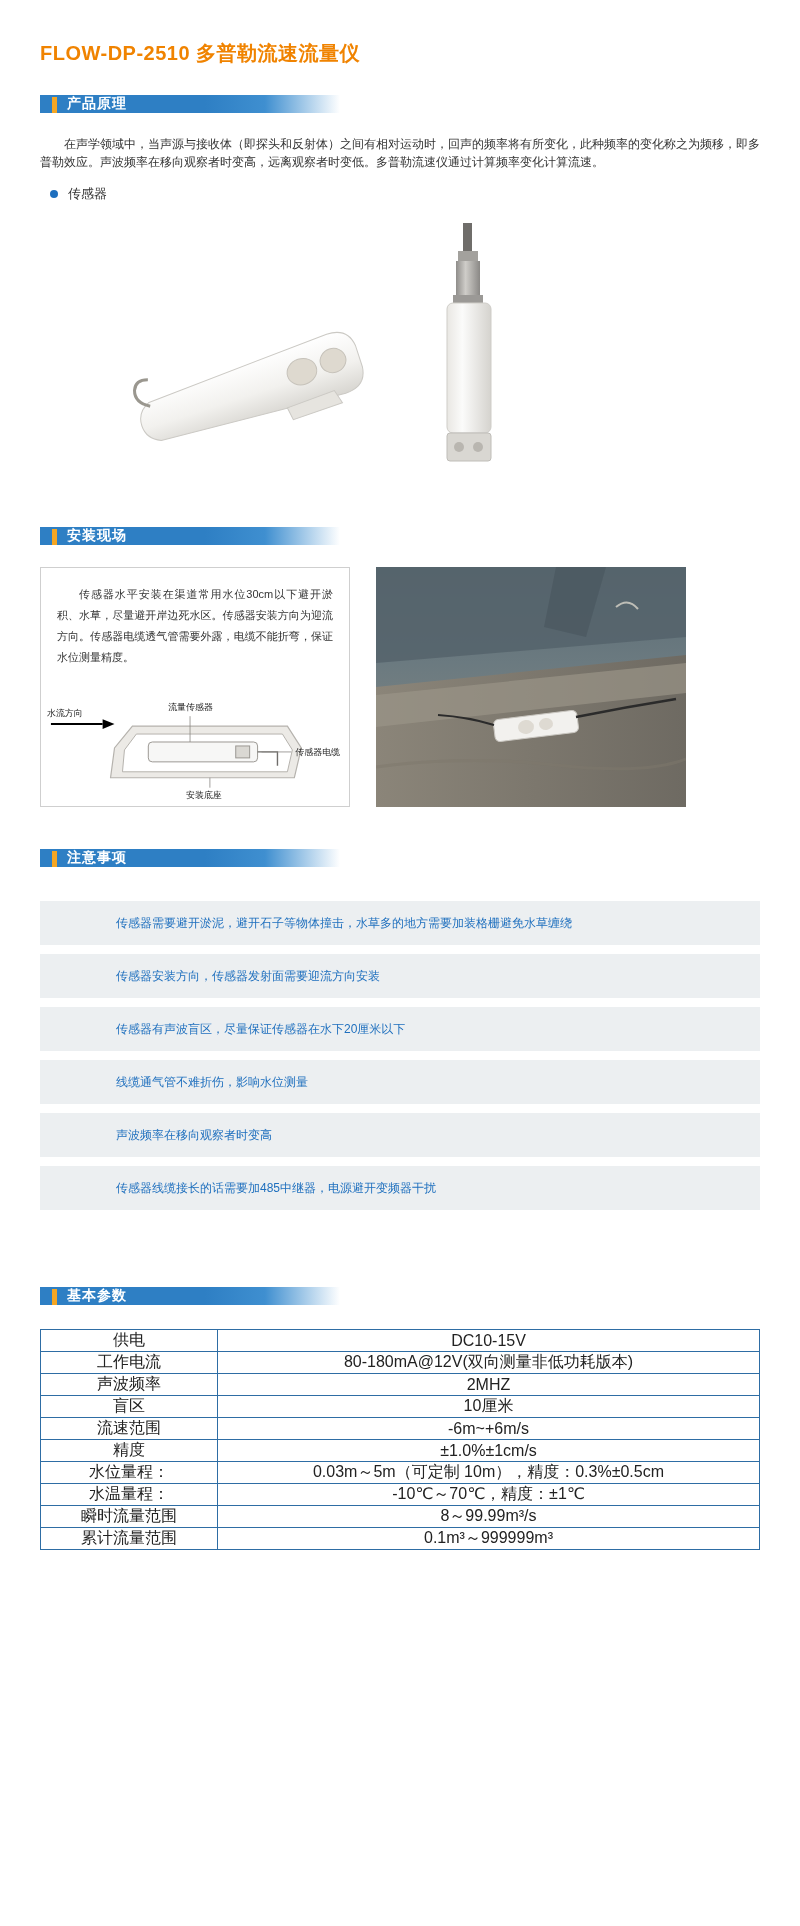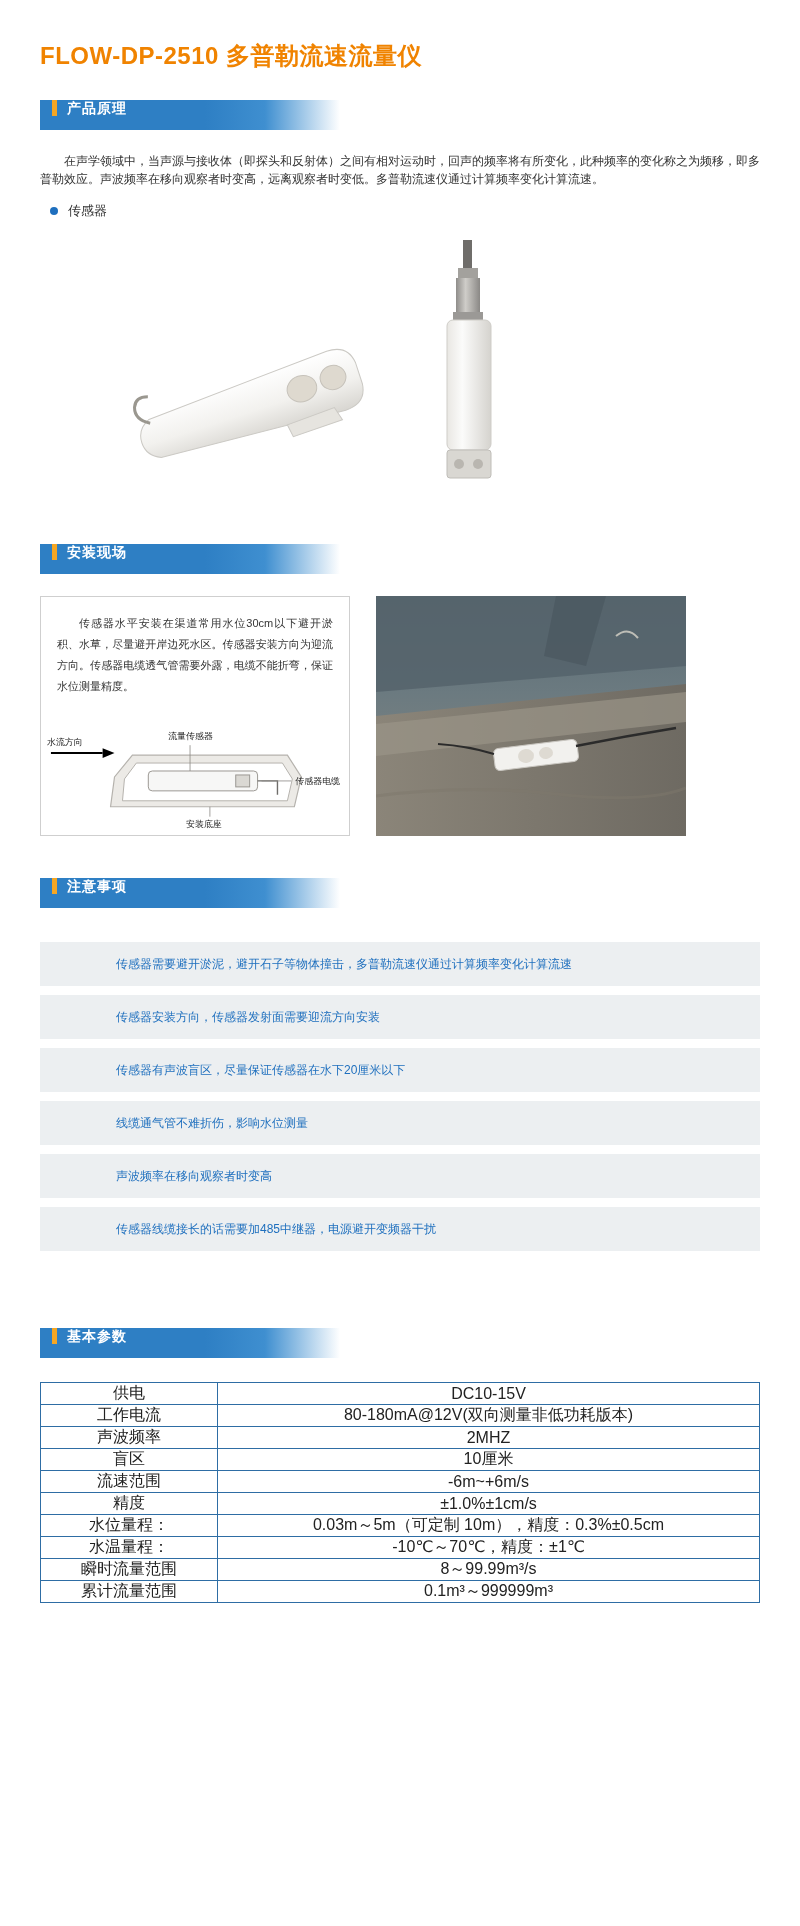--- a/index.html
+++ b/index.html
@@ -19,33 +19,33 @@
     min-height: 1926px;
     position: relative;
     background: #ffffff;
     box-sizing: border-box;
     padding: 0 0 40px 0;
   }
 
   
   .main-title {
     color: #F08300;
-    font-size: 24px;
+    font-size: 20px;
     font-weight: bold;
     letter-spacing: 0.5px;
     margin: 40px 0 0 40px;
   }
 
   
   .section-head {
     margin: 28px 0 0 40px;
     width: 300px;
-    height: 30px;
+    height: 18px;
     display: flex;
-    align-items: flex-start;
+    align-items: flex-end;
     background: linear-gradient(to right, #2E7FC4 0%, #2E7FC4 55%, #3F8FD0 75%, #ffffff 100%);
     position: relative;
   }
   .section-head .bar-accent {
     width: 5px;
     height: 16px;
     background: #F5A623;
     margin-left: 12px;
     margin-right: 10px;
     flex: 0 0 auto;
@@ -304,21 +304,21 @@
     </div>
   </div>
 
   <div class="section-head" style="margin-top:42px;">
     <span class="bar-accent"></span>
     <span class="sec-title">注意事项</span>
   </div>
 
   <div class="notes">
     <div class="note-item">
-      <span class="note-text">传感器需要避开淤泥，避开石子等物体撞击，多普勒流速仪通过计算频率变化计算流速</span>
+      <span class="note-text">传感器需要避开淤泥，避开石子等物体撞击，水草多的地方需要加装格栅避免水草缠绕</span>
     </div>
     <div class="note-item">
       <span class="note-text">传感器安装方向，传感器发射面需要迎流方向安装</span>
     </div>
     <div class="note-item">
       <span class="note-text">传感器有声波盲区，尽量保证传感器在水下20厘米以下</span>
     </div>
     <div class="note-item">
       <span class="note-text">线缆通气管不难折伤，影响水位测量</span>
     </div>

